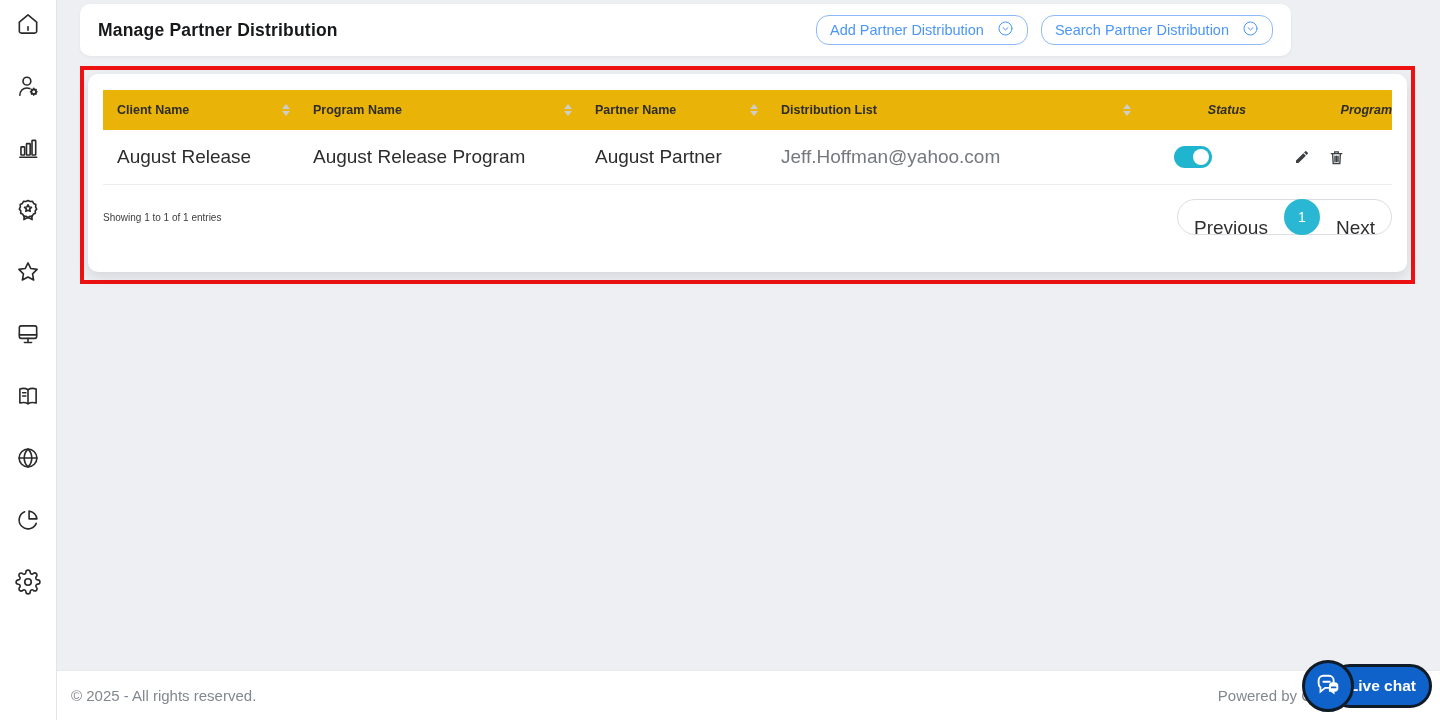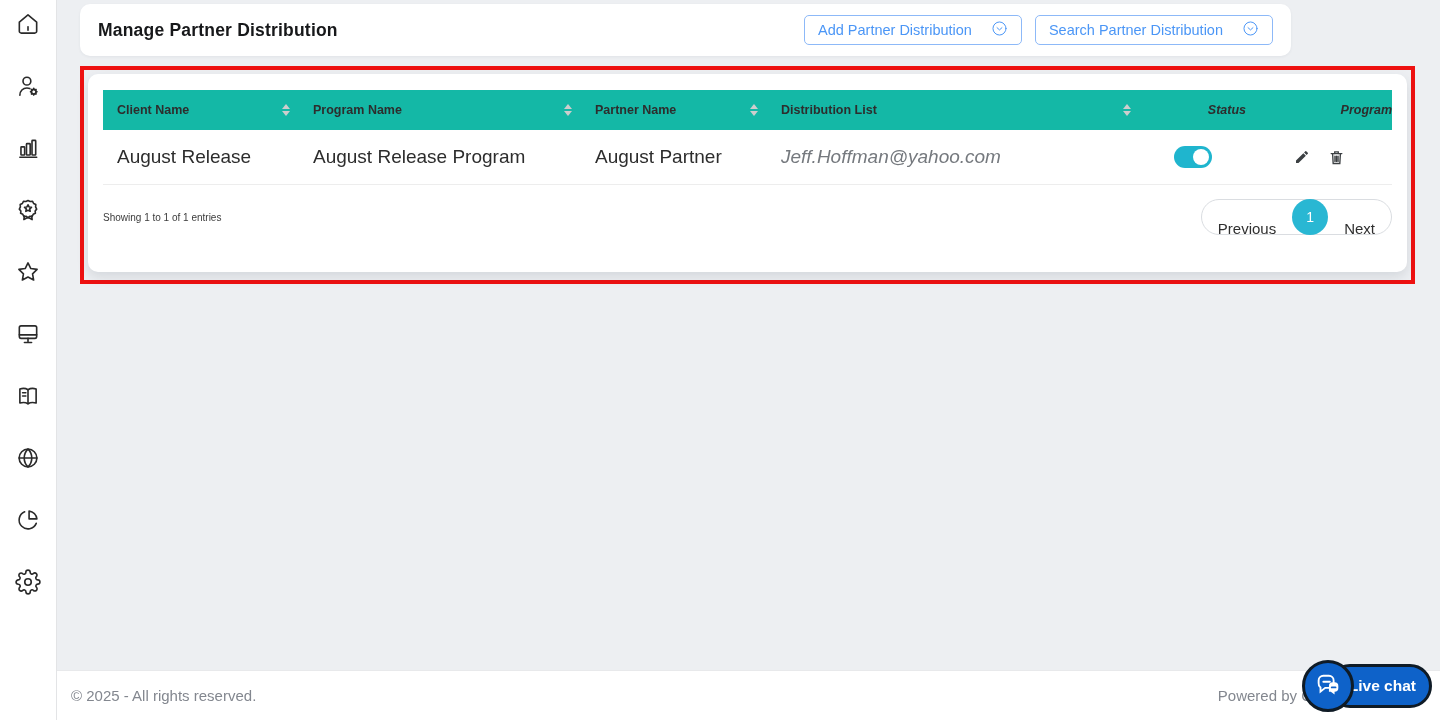--- a/index.html
+++ b/index.html
@@ -22,23 +22,23 @@
   .header-card {
     position:absolute; left:80px; top:4px; width:1211px; height:52px;
     background:#ffffff; border-radius:10px;
     box-shadow:0 1px 3px rgba(40,50,70,0.06);
     display:flex; align-items:center; justify-content:space-between;
     padding:0 18px; z-index:2;
   }
   .page-title { font-size:17.5px; font-weight:600; color:#17181a; letter-spacing:0.2px; }
   .header-buttons { display:flex; gap:13px; }
   .btn-outline {
-    background:#ffffff; border:1px solid #8db9f8; border-radius:5px;
+    background:#ffffff; border:1px solid #8db9f8; border-radius:13px;
     color:#4b96f6; font-size:14.5px; font-family:inherit;
-    padding:0 13px; height:30px; display:flex; align-items:center; gap:19px; cursor:pointer;
+    padding:0 13px; height:30px; display:flex; align-items:center; gap:13px; cursor:pointer;
   }
   .btn-outline svg { width:17px; height:17px; stroke:#4b96f6; stroke-width:1.4; fill:none; stroke-linecap:round; stroke-linejoin:round; }
 
   
   .red-region {
     position:absolute; left:80px; top:66px; width:1335px; height:218px;
     border:4px solid #ee1111; z-index:1;
   }
   .table-card {
     position:absolute; left:4px; top:4px; right:4px; bottom:8px;
@@ -46,45 +46,45 @@
     box-shadow:0 5px 12px rgba(50,60,80,0.13);
     padding:16px 15px 0 15px;
   }
 
   
   .tbl-header, .tbl-row {
     display:grid;
     grid-template-columns:196px 282px 186px 373px 106px 146px;
     align-items:center;
   }
-  .tbl-header { background:#14b8a6; height:40px; }
+  .tbl-header { background:#eab308; height:40px; }
   .th { font-size:12.5px; font-weight:bold; color:#2d2d2d; padding-left:14px; display:flex; align-items:center; justify-content:space-between; }
   .th.center { justify-content:flex-end; padding-left:0;font-style:italic; }
   .sort-icon { margin-right:9px; display:inline-flex; flex-direction:column; gap:2px; cursor:pointer; }
   .sort-icon svg { display:block; }
 
   .tbl-row { height:55px; border-bottom:1px solid #ededed; background:#ffffff; }
   .td { font-size:19px; color:#2d2d2d; padding-left:14px; }
-  .td.email { color:#75797e;font-style:italic; }
+  .td.email { color:#75797e; }
   .td.center { padding-left:0; display:flex; align-items:center; justify-content:center; gap:18px; }
 
   .toggle { width:38px; height:22px; border-radius:11px; background:#1fb5ce; position:relative; cursor:pointer; }
   .toggle .knob { position:absolute; top:3px; right:3px; width:16px; height:16px; border-radius:50%; background:#ffffff; }
 
   .action-btn { background:none; border:none; cursor:pointer; padding:0; display:flex; align-items:center; }
   .action-btn svg { display:block; }
 
   
   .tbl-footer { display:flex; align-items:center; justify-content:space-between; margin-top:14px; }
   .entries-text { font-size:10px; color:#3c3c3c; }
   .pagination {
     display:flex; align-items:center; height:36px;
     border:1px solid #dadde1; border-radius:18px; background:#ffffff; overflow:visible;
   }
-  .page-link { font-size:15px; color:#2f2f2f; padding:0 16px; background:none; border:none; cursor:pointer; font-family:inherit; height:36px;margin-top:22px; }
+  .page-link { font-size:19px; color:#2f2f2f; padding:0 16px; background:none; border:none; cursor:pointer; font-family:inherit; height:36px;margin-top:22px; }
   .page-current {
     width:36px; height:36px; border-radius:50%; background:#29b7d3; color:#ffffff;
     font-size:14px; display:flex; align-items:center; justify-content:center; cursor:pointer; border:none; font-family:inherit;
   }
 
   
   .footer {
     position:absolute; left:57px; right:0; bottom:0; height:50px;
     background:#ffffff; border-top:1px solid #e8e9eb;
     display:flex; align-items:center; justify-content:space-between;

